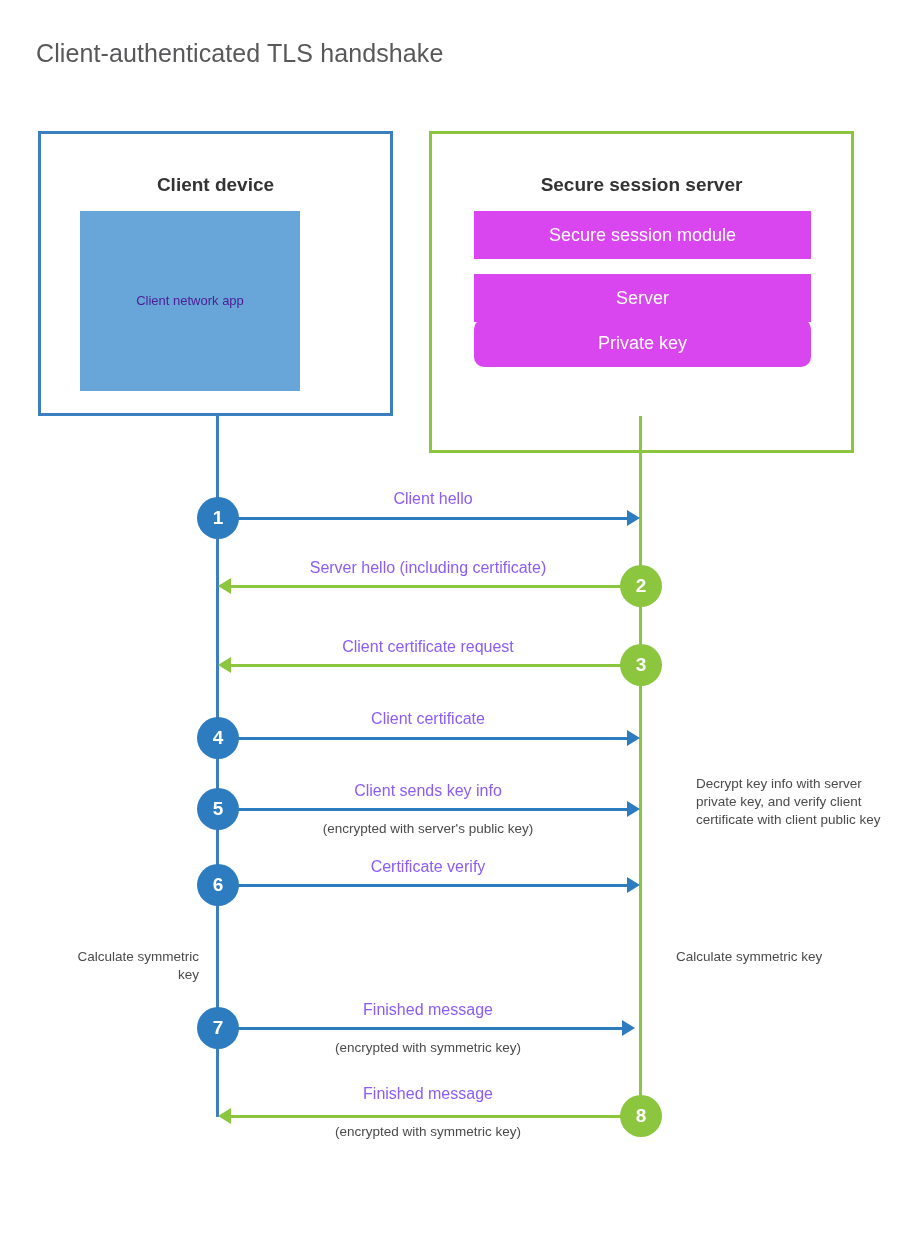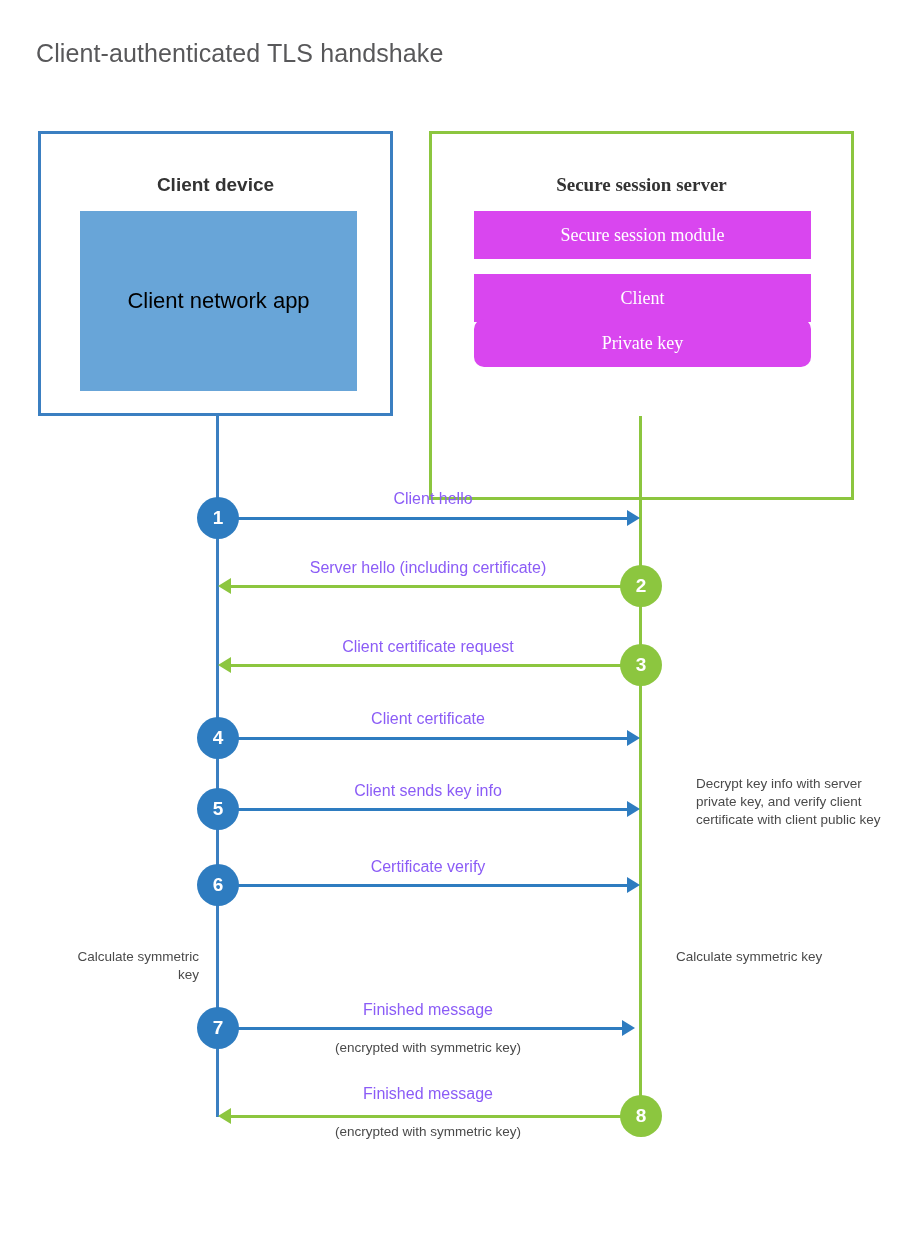--- a/index.html
+++ b/index.html
@@ -42,45 +42,44 @@
     left: 38px;
     top: 120px;
     width: 355px;
     height: 285px;
     border: 3px solid #3b7fc1;
   }
   #server-box {
     left: 429px;
     top: 120px;
     width: 425px;
-    height: 369px;
+    height: 322px;
     border: 3px solid #8cc63f;
-    font-family: Liberation Serif, serif;
   }
   .party-title {
     position: absolute;
     left: 0;
     right: 0;
     top: 40px;
     text-align: center;
     font-size: 19px;
     font-weight: bold;
     color: #333333;
   }
 
   
   #client-app-block {
     position: absolute;
     left: 39px;
     top: 77px;
-    width: 277px;
+    width: 220px;
     height: 180px;
     background: #68a5d8;
-    color: #000000;
-    font-size: 22px;
+    color: #4c1d95;
+    font-size: 13px;
     line-height: 26px;
     display: flex;
     align-items: center;
     justify-content: center;
     text-align: center;
   }
   .server-block {
     position: absolute;
     left: 42px;
     width: 337px;
@@ -199,21 +198,21 @@
   <div id="page-title">Client-authenticated TLS handshake</div>
 
   <div id="client-box" class="party-box">
     <div class="party-title">Client device</div>
     <div id="client-app-block">Client network app</div>
   </div>
 
   <div id="server-box" class="party-box">
     <div class="party-title">Secure session server</div>
     <div id="server-block-0" class="server-block">Secure session module</div>
-    <div id="server-block-1" class="server-block">Client</div>
+    <div id="server-block-1" class="server-block">Server</div>
     <div id="server-block-2" class="server-block">Private key</div>
   </div>
 
   <div id="client-lifeline" class="lifeline"></div>
   <div id="server-lifeline" class="lifeline"></div>
 
   <div class="arrow-line blue" style="left:218px; top:506px; width:410px;"></div>
   <div class="arrow-head right blue" style="left:627px; top:499px;"></div>
   <div class="msg-label" style="left:228px; top:479px; width:410px;">Client hello</div>
   <div class="step-circle blue" style="left:197px; top:486px;">1</div>
@@ -229,20 +228,21 @@
   <div class="step-circle green" style="left:620px; top:633px;">3</div>
 
   <div class="arrow-line blue" style="left:218px; top:726px; width:410px;"></div>
   <div class="arrow-head right blue" style="left:627px; top:719px;"></div>
   <div class="msg-label" style="left:228px; top:699px; width:400px;">Client certificate</div>
   <div class="step-circle blue" style="left:197px; top:706px;">4</div>
 
   <div class="arrow-line blue" style="left:218px; top:797px; width:410px;"></div>
   <div class="arrow-head right blue" style="left:627px; top:790px;"></div>
   <div class="msg-label" style="left:228px; top:771px; width:400px;">Client sends key info</div>
+  <div class="msg-sublabel" style="left:228px; top:810px; width:400px;">(encrypted with server's public key)</div>
   <div class="step-circle blue" style="left:197px; top:777px;">5</div>
 
   <div class="arrow-line blue" style="left:218px; top:873px; width:410px;"></div>
   <div class="arrow-head right blue" style="left:627px; top:866px;"></div>
   <div class="msg-label" style="left:228px; top:847px; width:400px;">Certificate verify</div>
   <div class="step-circle blue" style="left:197px; top:853px;">6</div>
 
   <div class="arrow-line blue" style="left:218px; top:1016px; width:405px;"></div>
   <div class="arrow-head right blue" style="left:622px; top:1009px;"></div>
   <div class="msg-label" style="left:228px; top:990px; width:400px;">Finished message</div>

